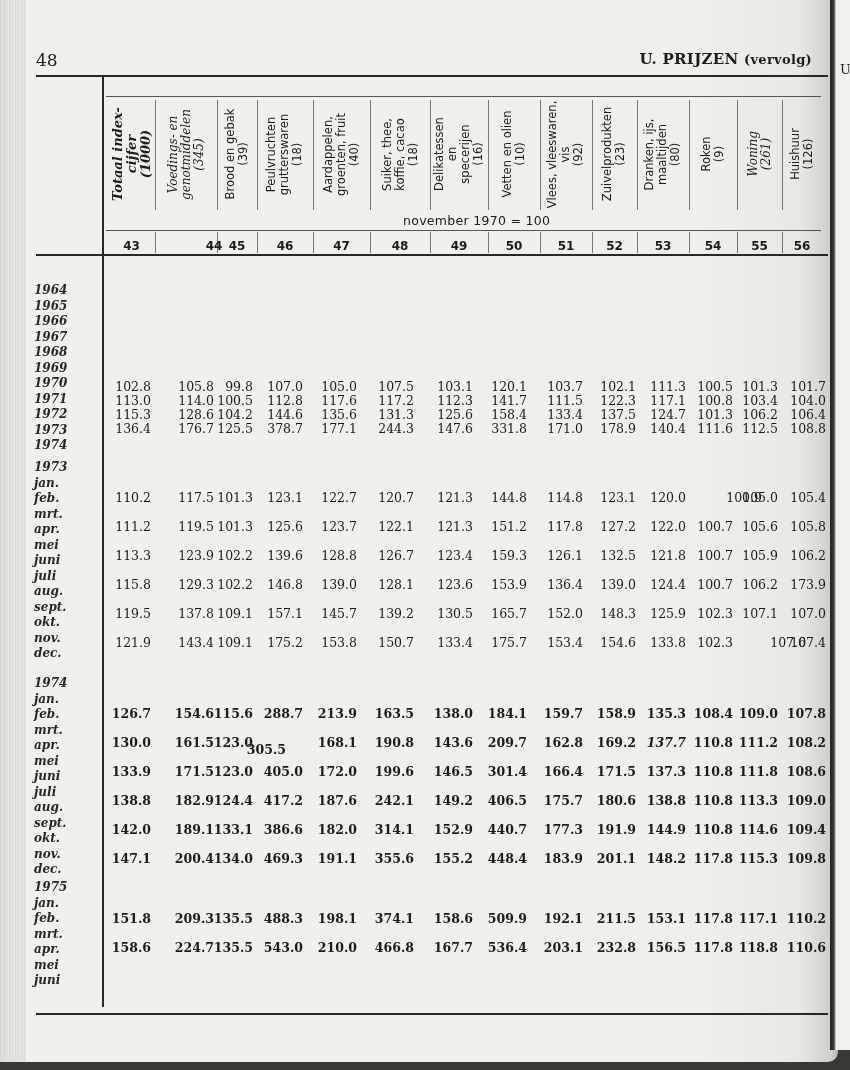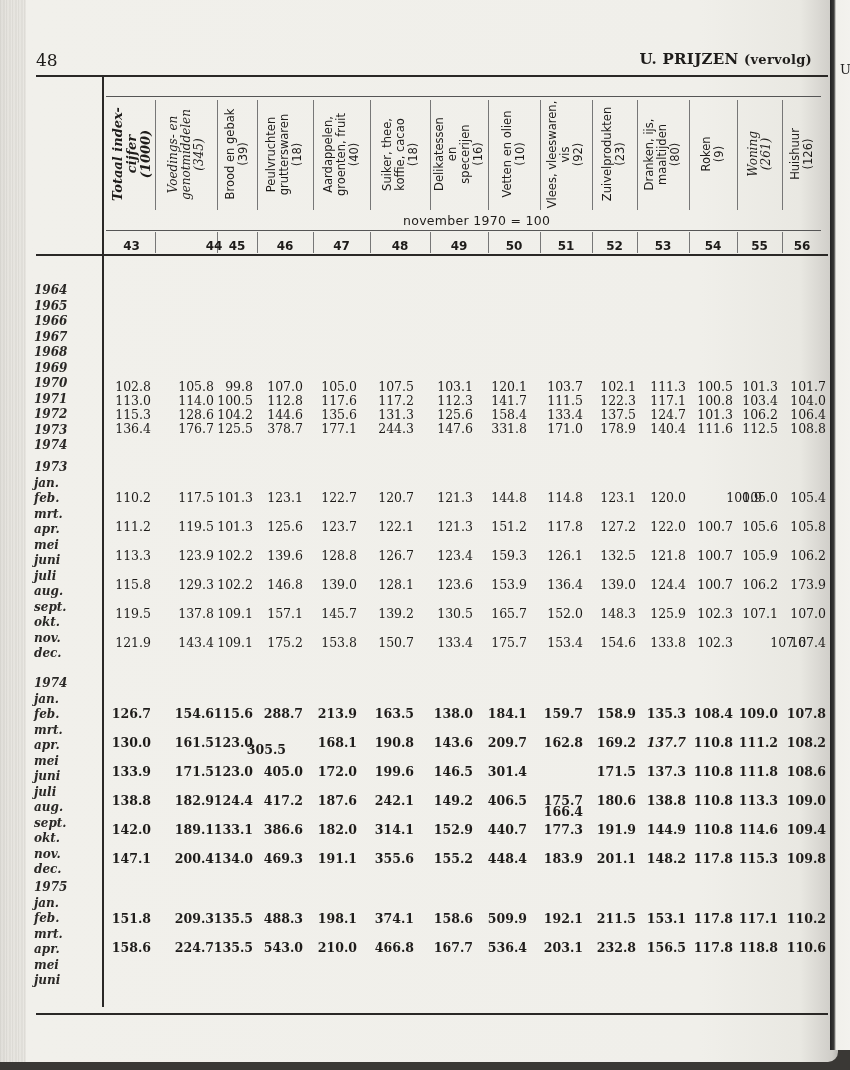--- a/index.html
+++ b/index.html
@@ -442,21 +442,21 @@
       <div class="cell bold" style="top: 736px; left: 730px; width: 48px;">111.2</div>
       <div class="cell bold" style="top: 736px; left: 778px; width: 48px;">108.2</div>
       <div class="cell bold" style="top: 765px; left: 103px; width: 48px;">133.9</div>
       <div class="cell bold" style="top: 765px; left: 166px; width: 48px;">171.5</div>
       <div class="cell bold" style="top: 765px; left: 205px; width: 48px;">123.0</div>
       <div class="cell bold" style="top: 765px; left: 255px; width: 48px;">405.0</div>
       <div class="cell bold" style="top: 765px; left: 309px; width: 48px;">172.0</div>
       <div class="cell bold" style="top: 765px; left: 366px; width: 48px;">199.6</div>
       <div class="cell bold" style="top: 765px; left: 425px; width: 48px;">146.5</div>
       <div class="cell bold" style="top: 765px; left: 479px; width: 48px;">301.4</div>
-      <div class="cell bold" style="top: 765px; left: 535px; width: 48px; margin-top: 40px;">166.4</div>
+      <div class="cell bold" style="top: 765px; left: 535px; width: 48px;">166.4</div>
       <div class="cell bold" style="top: 765px; left: 588px; width: 48px;">171.5</div>
       <div class="cell bold" style="top: 765px; left: 638px; width: 48px;">137.3</div>
       <div class="cell bold" style="top: 765px; left: 685px; width: 48px;">110.8</div>
       <div class="cell bold" style="top: 765px; left: 730px; width: 48px;">111.8</div>
       <div class="cell bold" style="top: 765px; left: 778px; width: 48px;">108.6</div>
       <div class="cell bold" style="top: 794px; left: 103px; width: 48px;">138.8</div>
       <div class="cell bold" style="top: 794px; left: 166px; width: 48px;">182.9</div>
       <div class="cell bold" style="top: 794px; left: 205px; width: 48px;">124.4</div>
       <div class="cell bold" style="top: 794px; left: 255px; width: 48px;">417.2</div>
       <div class="cell bold" style="top: 794px; left: 309px; width: 48px;">187.6</div>

